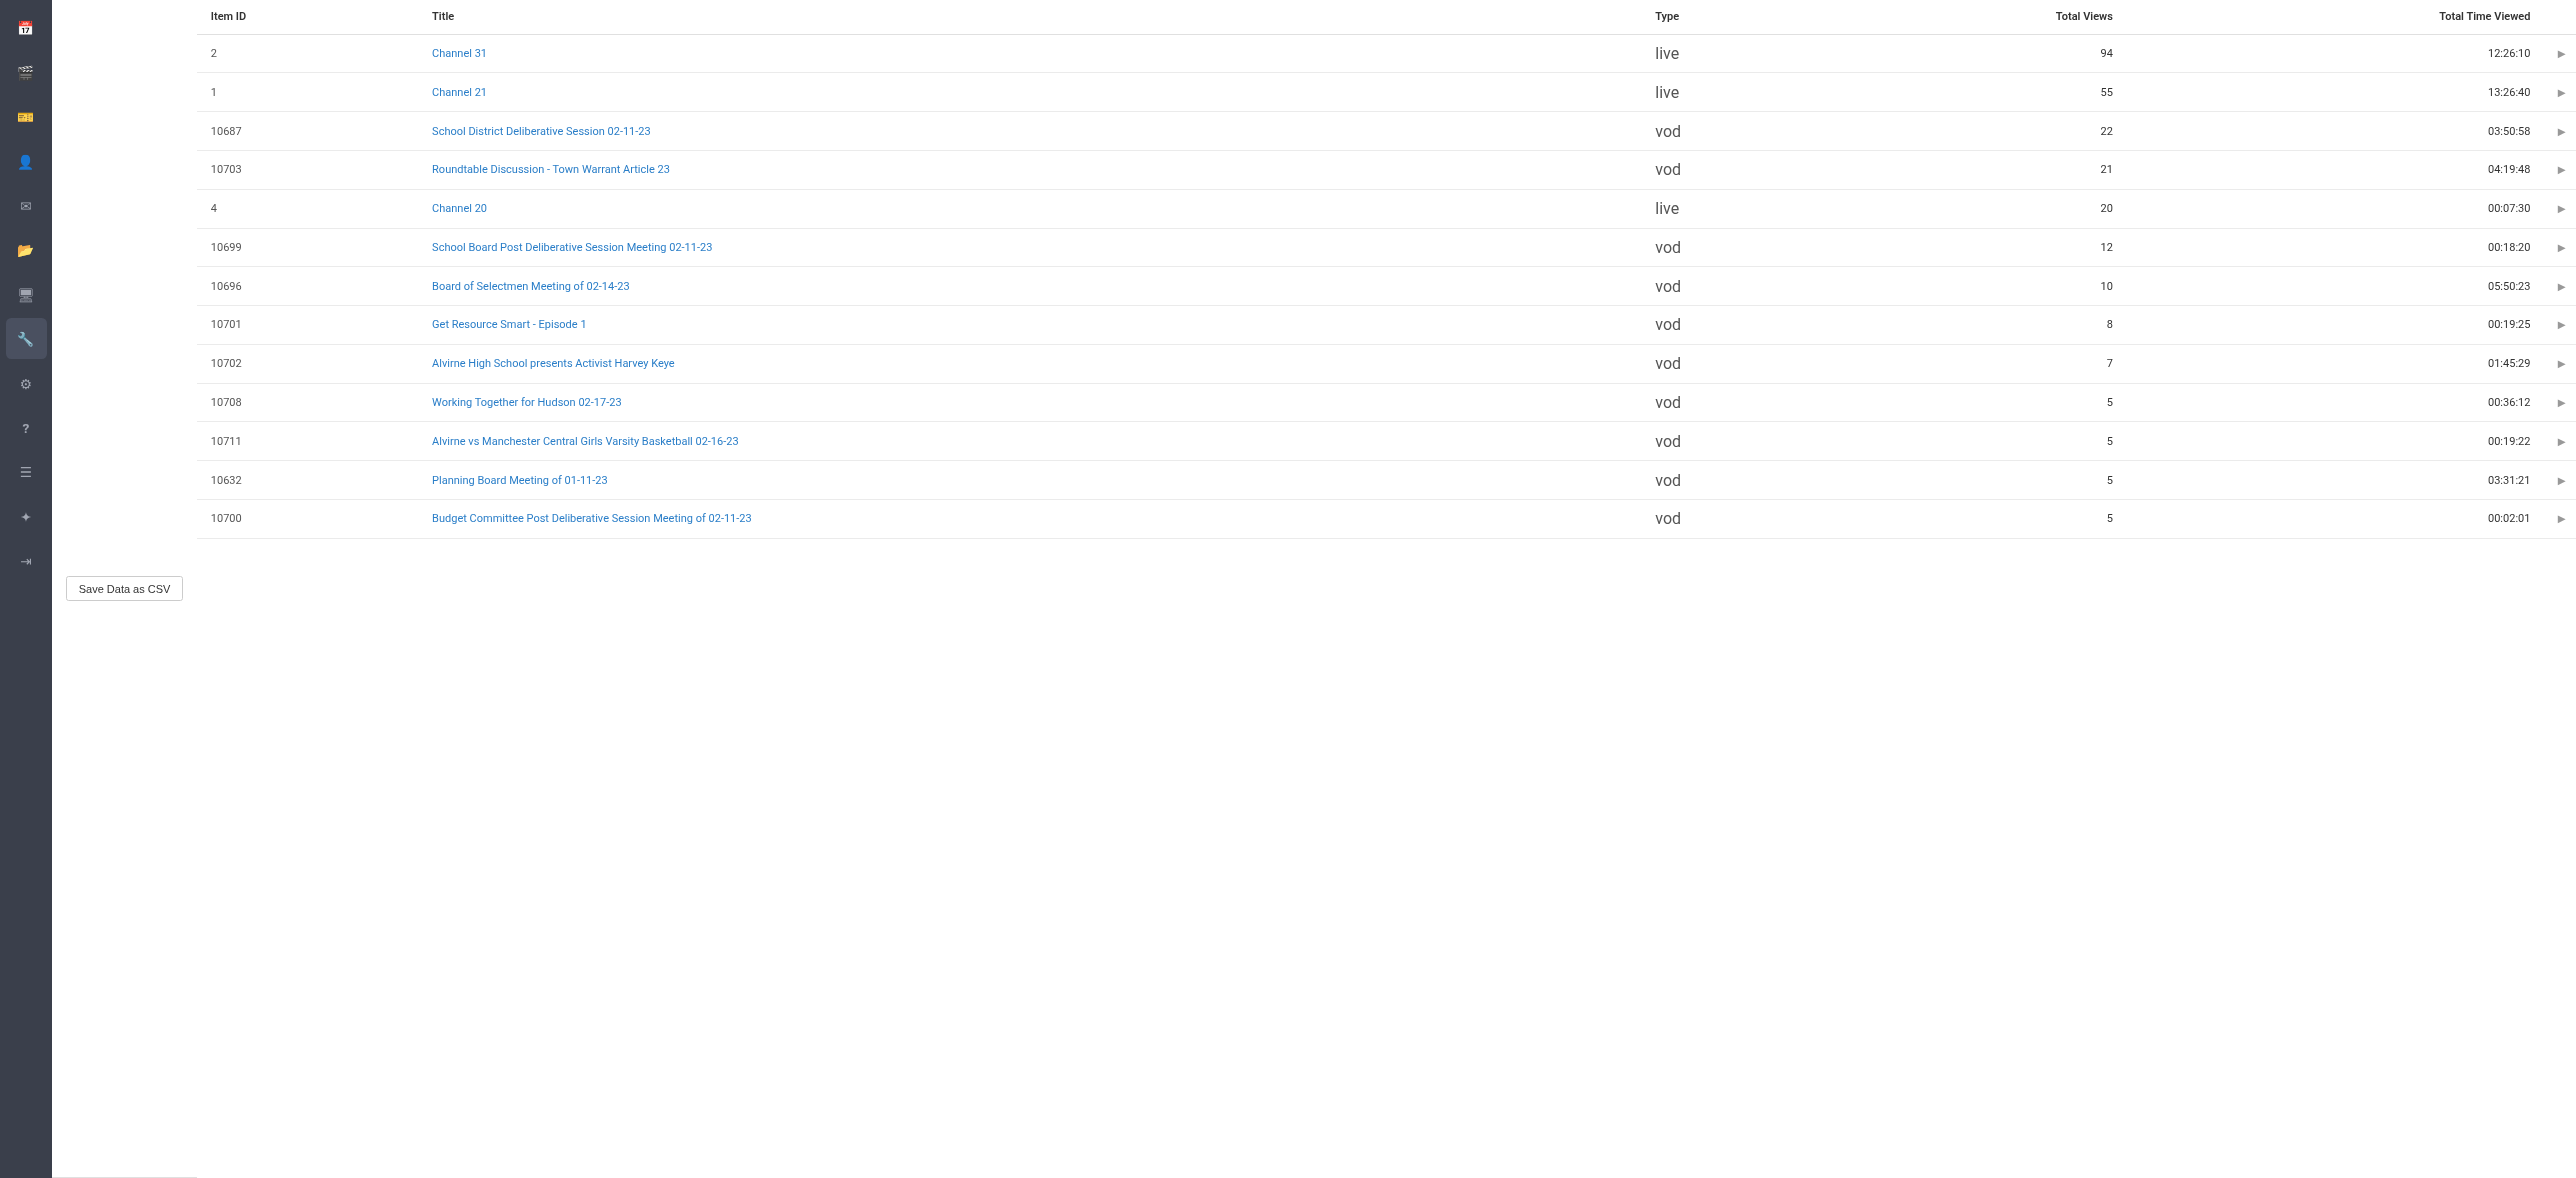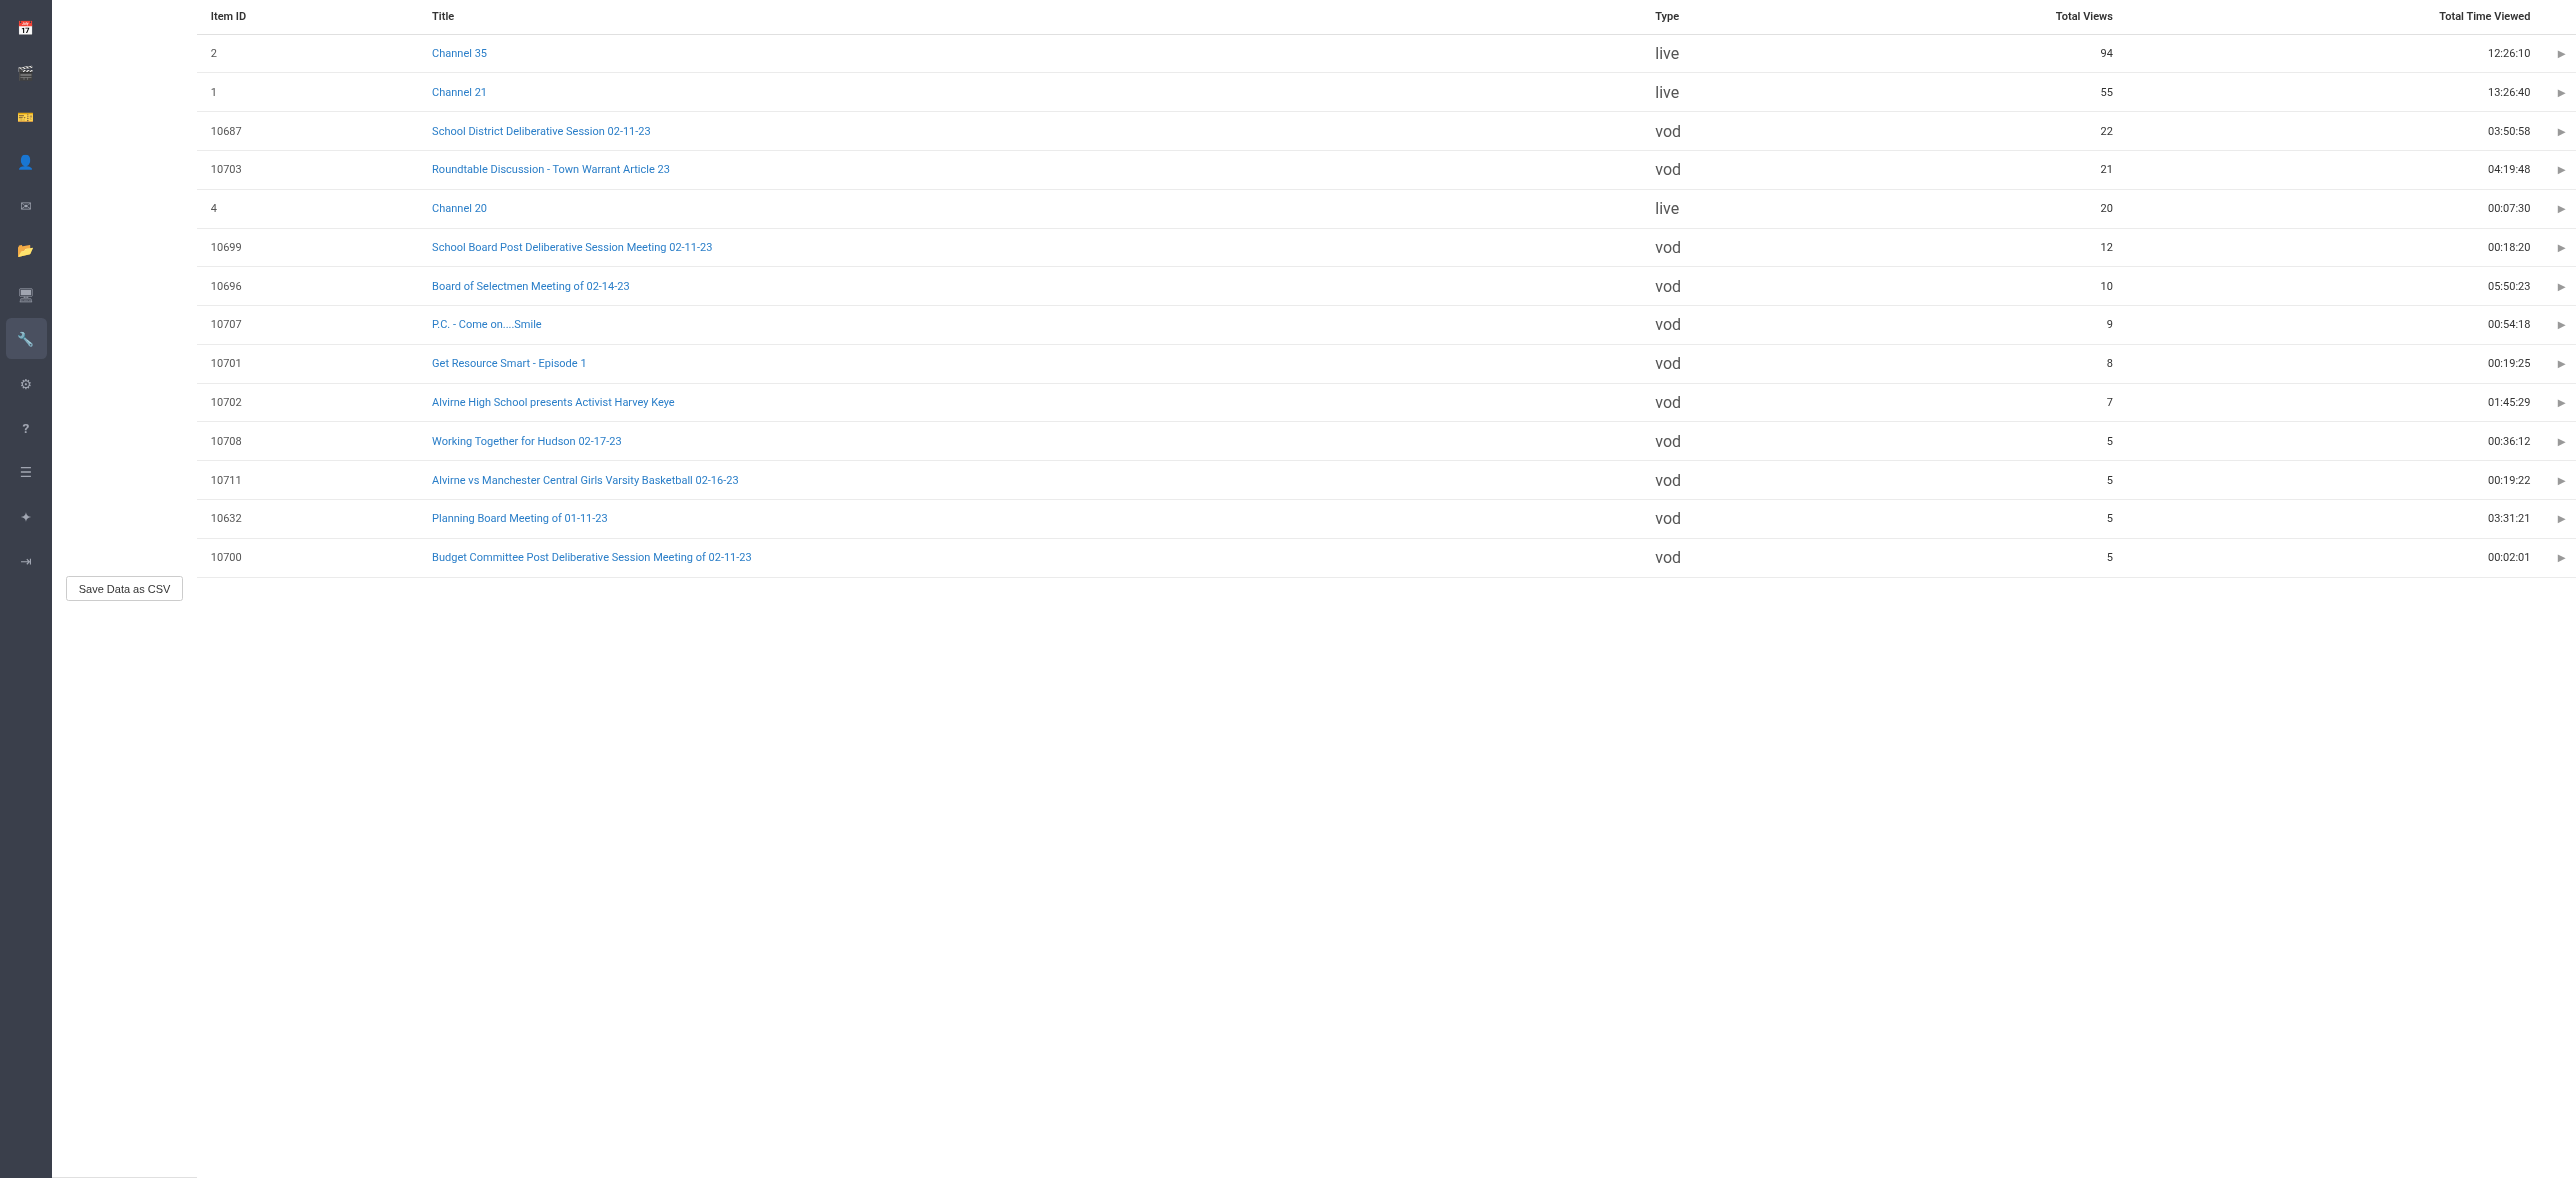--- a/index.html
+++ b/index.html
@@ -223,21 +223,21 @@
           <th class="col-title">Title</th>
           <th class="col-type">Type</th>
           <th class="col-views">Total Views</th>
           <th class="col-time">Total Time Viewed</th>
           <th style="width:26px;"></th>
         </tr>
       </thead>
       <tbody id="table-body">
       <tr>
             <td class="col-id">2</td>
-            <td class="col-title"><a class="item-link" href="#">Channel 35</a></td>
+            <td class="col-title"><a class="item-link" href="#">Channel 31</a></td>
             <td class="col-type">live</td>
             <td class="col-views">94</td>
             <td class="col-time">12:26:10</td>
             <td class="chevron-cell"><span class="chevron-icon">▶</span></td>
           </tr>
           <tr>
             <td class="col-id">1</td>
             <td class="col-title"><a class="item-link" href="#">Channel 21</a></td>
             <td class="col-type">live</td>
             <td class="col-views">55</td>
@@ -278,28 +278,20 @@
           </tr>
           <tr>
             <td class="col-id">10696</td>
             <td class="col-title"><a class="item-link" href="#">Board of Selectmen Meeting of 02-14-23</a></td>
             <td class="col-type">vod</td>
             <td class="col-views">10</td>
             <td class="col-time">05:50:23</td>
             <td class="chevron-cell"><span class="chevron-icon">▶</span></td>
           </tr>
           <tr>
-            <td class="col-id">10707</td>
-            <td class="col-title"><a class="item-link" href="#">P.C. - Come on....Smile</a></td>
-            <td class="col-type">vod</td>
-            <td class="col-views">9</td>
-            <td class="col-time">00:54:18</td>
-            <td class="chevron-cell"><span class="chevron-icon">▶</span></td>
-          </tr>
-          <tr>
             <td class="col-id">10701</td>
             <td class="col-title"><a class="item-link" href="#">Get Resource Smart - Episode 1</a></td>
             <td class="col-type">vod</td>
             <td class="col-views">8</td>
             <td class="col-time">00:19:25</td>
             <td class="chevron-cell"><span class="chevron-icon">▶</span></td>
           </tr>
           <tr>
             <td class="col-id">10702</td>
             <td class="col-title"><a class="item-link" href="#">Alvirne High School presents Activist Harvey Keye</a></td>

